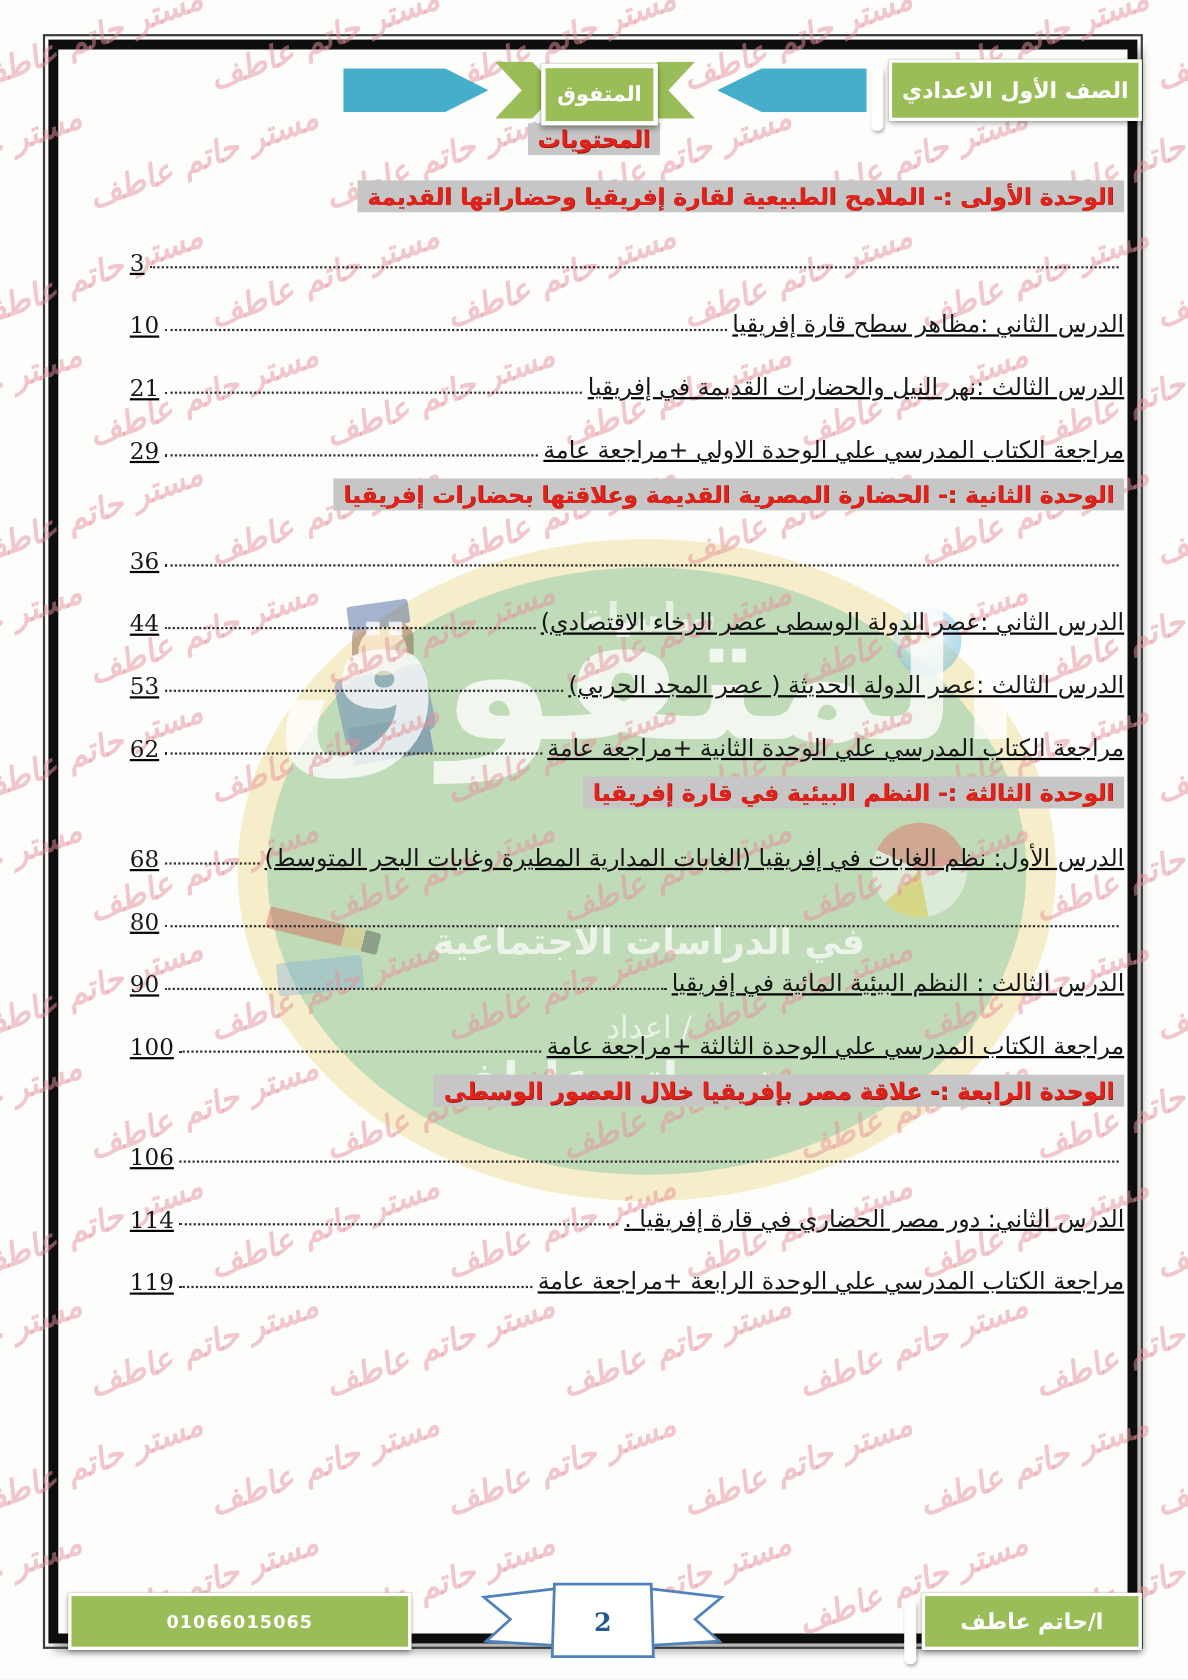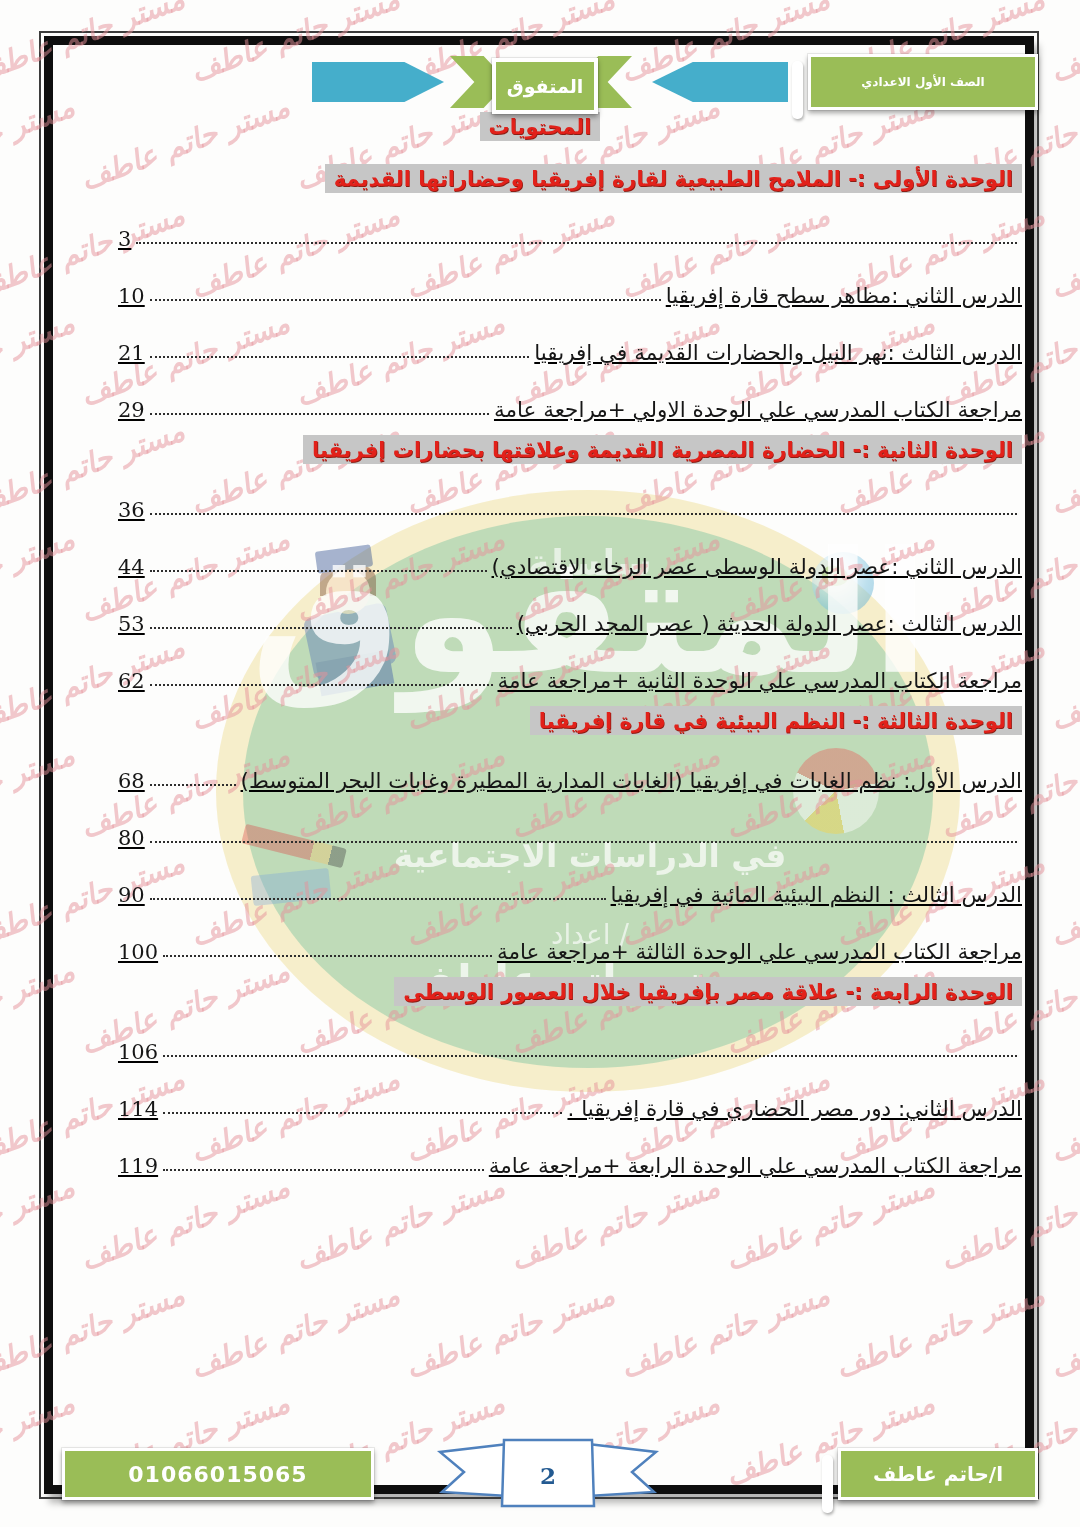--- a/index.html
+++ b/index.html
@@ -43,21 +43,21 @@
   .logo .pencil{position:absolute;left:242px;top:836px;width:104px;height:20px;opacity:.4;transform:rotate(14deg);
          background:linear-gradient(90deg,#d9534f 0 68%,#f0c36d 68% 86%,#444 86%);border-radius:3px;}
   .logo .book{position:absolute;left:252px;top:872px;width:78px;height:30px;opacity:.35;background:#7aa7d9;
          transform:rotate(-6deg);border-radius:3px;}
   
   .gbox{position:absolute;background:#9abd57;border:3px solid #fff;display:flex;align-items:center;
         justify-content:center;color:#fff;font-weight:bold;z-index:5;
         box-shadow:0 3px 5px rgba(0,0,0,.35),0 0 0 1px rgba(0,0,0,.07);}
   .tab::before{content:"";position:absolute;left:-19px;top:4px;width:11px;height:58px;background:#fff;
         border-radius:5px;box-shadow:1px 2px 3px rgba(0,0,0,.3);}
-  .hdr-right{left:808px;top:54px;width:224px;height:50px;font-size:12px;}
+  .hdr-right{left:808px;top:54px;width:224px;height:50px;font-size:20px;}
   .hdr-left{left:62px;top:56px;width:228px;height:44px;font-size:19px;}
   .hdr-center{left:492px;top:58px;width:98px;height:48px;font-size:19px;border-width:4px;z-index:6;}
   .arrow{position:absolute;top:62px;height:40px;background:#45aecb;z-index:4;
         filter:drop-shadow(0 0 2px #fff) drop-shadow(0 2px 2px rgba(0,0,0,.35));}
   .arrow-l{left:312px;width:132px;clip-path:polygon(0 0,70% 0,100% 50%,70% 100%,0 100%);}
   .arrow-r{left:652px;width:136px;clip-path:polygon(100% 0,30% 0,0 50%,30% 100%,100% 100%);}
   .chev{position:absolute;top:56px;width:58px;height:52px;background:#9abd57;z-index:3;
         filter:drop-shadow(0 0 2px #fff);}
   .chev-l{left:450px;clip-path:polygon(0 0,58% 0,100% 50%,58% 100%,0 100%,42% 50%);}
   .chev-r{left:574px;clip-path:polygon(100% 0,42% 0,0 50%,42% 100%,100% 100%,58% 50%);}
@@ -68,21 +68,21 @@
   .contents-wrap .hl{font-size:21px;}
   
   .toc{position:absolute;left:118px;right:58px;top:156px;z-index:4;direction:rtl;text-decoration:underline;}
   .unit-title{margin:8px 0 6px;text-align:right;}
   .unit-title .hl{font-size:21px;}
   .trow{display:flex;align-items:flex-end;height:52px;padding-bottom:5px;color:#161616;}
   .trow .lbl{font-size:21.5px;white-space:nowrap;}
   .trow .dots{flex:1;border-bottom:2.5px dotted #2e2e2e;margin:0 5px 7px;}
   .trow .num{font-size:21px;font-family:"DejaVu Serif",serif;direction:ltr;}
   
-  .ftr-phone{left:62px;top:1448px;width:306px;height:46px;font-size:22px;direction:ltr;letter-spacing:1px;}
+  .ftr-phone{left:62px;top:1448px;width:306px;height:46px;font-size:16px;direction:ltr;letter-spacing:1px;}
   .ftr-teacher{left:838px;top:1448px;width:194px;height:46px;font-size:20px;}
   .ribbon{position:absolute;left:428px;top:1428px;width:240px;height:84px;z-index:5;}
   .ribbon .pnum{position:absolute;left:76px;top:34px;width:88px;text-align:center;
         color:#235a91;font-weight:bold;font-size:23px;font-family:"DejaVu Serif",serif;}
 </style>
 </head>
 <body>
 
 <div class="page">
 

